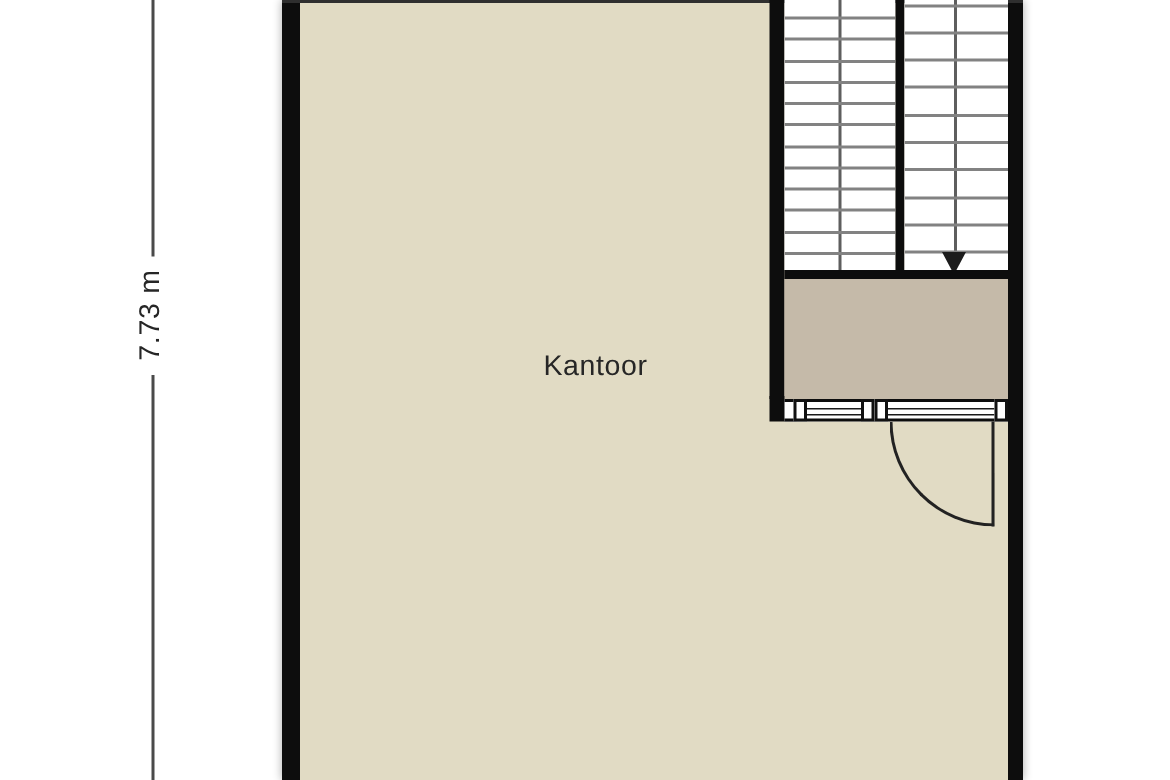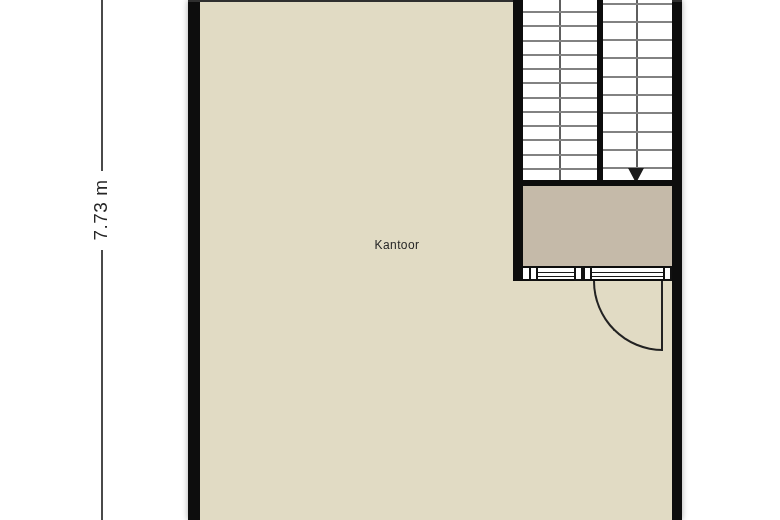--- a/index.html
+++ b/index.html
@@ -22,21 +22,21 @@
   }
   
   .plan-shadow{left:188px;top:0;width:494px;height:520px;box-shadow:0 0 6px rgba(0,0,0,.33);}
   .wall{background:var(--wall,#0d0d0d);}
   .wall-left{left:188px;top:0;width:12px;height:520px;}
   .wall-right{left:672px;top:0;width:10px;height:520px;}
   .top-edge{left:188px;top:0;width:494px;height:2px;background:#2f2f2f;}
   .room{left:200px;top:0;width:472px;height:520px;background:var(--room-fill,#e1dbc4);}
   .room-label{
     left:397px;top:245px;transform:translate(-50%,-50%);
-    font-size:12px;letter-spacing:.4px;color:var(--text,#222);
+    font-size:19px;letter-spacing:.4px;color:var(--text,#222);
   }
   
   .stairwell-wall{left:513px;top:0;width:10px;height:266px;}
   .stairwell-wall-cap{left:513px;top:264px;width:18px;height:17px;}
   .flight{top:0;height:180px;background:#fff;overflow:hidden;}
   .flight.left{left:523px;width:74px;}
   .flight.right{left:603px;width:69px;}
   .flight-divider{left:597px;top:0;width:6px;height:180px;}
   .tread{position:absolute;left:0;right:0;height:2px;background:var(--tread-line,#828282);}
   .stringer{position:absolute;top:0;width:2px;background:#5e5e5e;}

